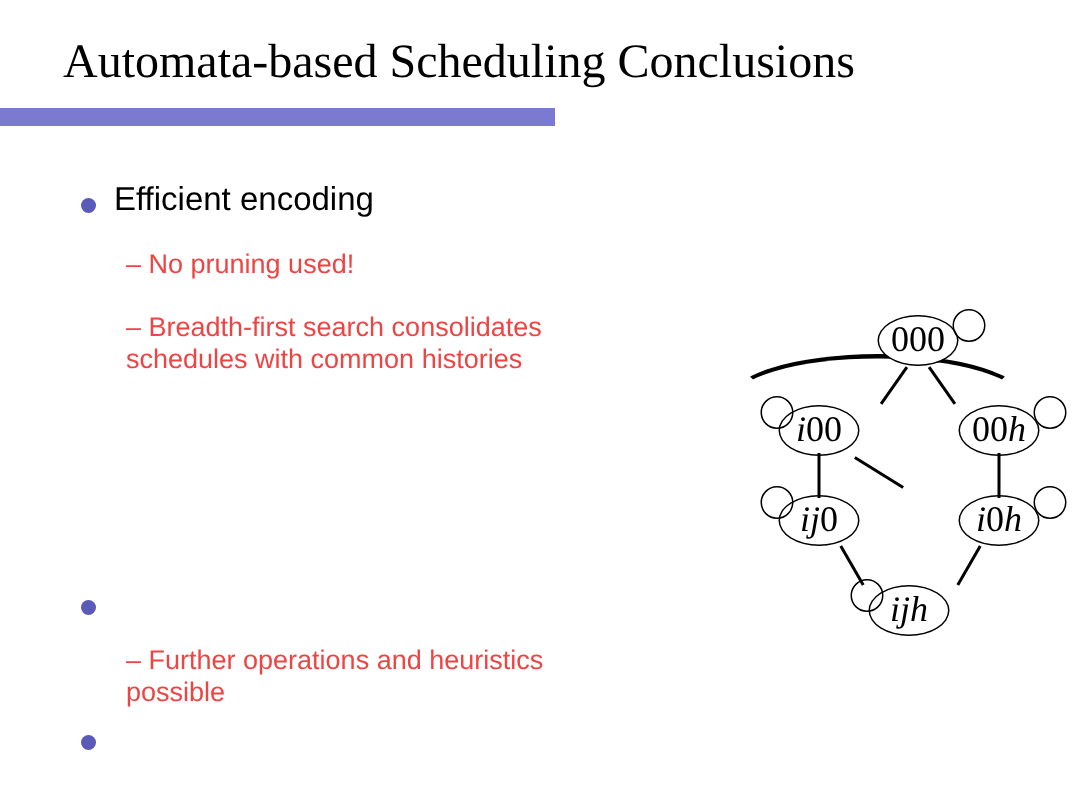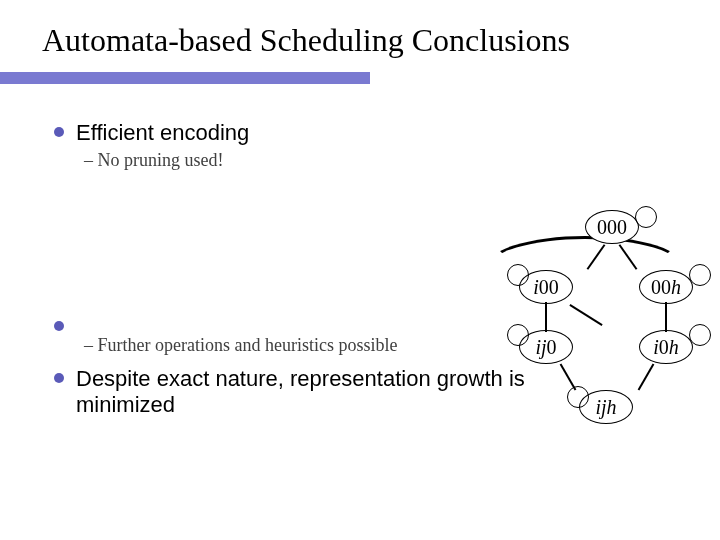--- a/index.html
+++ b/index.html
@@ -26,43 +26,42 @@
     background: #7a7ad1;
   }
   .content {
     position: absolute;
     left: 54px;
     top: 120px;
     width: 620px;
   }
   .bullet-row {
     display: flex;
-    align-items: flex-start;
+    align-items: center;
     gap: 12px;
   }
   .dot {
     width: 10px;
     height: 10px;
     background: #5a5ab8;
     border-radius: 50%;
     margin-top: 7px;
     flex: 0 0 auto;
   }
   .b1-text {
     font-size: 22px;
     color: #000;
   }
   .sub {
     font-size: 18px;
-    color: #404040;
+    color: #ef4444;
     margin-left: 30px;
-    margin-top: 4px;
+    margin-top: 20px;
     line-height: 1.2;
     max-width: 340px;
-    font-family: Liberation Serif, serif;
   }
   .b2 { margin-top: 142px; }
   .b3 { margin-top: 10px; }
   
   .diagram {
     position: absolute;
     right: 18px;
     top: 200px;
     width: 235px;
     height: 240px;
@@ -71,21 +70,21 @@
     position: absolute;
     width: 54px;
     height: 34px;
     border: 1.5px solid #000;
     border-radius: 50%;
     background: #fff;
     display: flex;
     align-items: center;
     justify-content: center;
     font-family: "Times New Roman", serif;
-    font-size: 20px;
+    font-size: 24px;
   }
   .node .it { font-style: italic; }
   .selfloop {
     position: absolute;
     width: 22px;
     height: 22px;
     border: 1.5px solid #000;
     border-radius: 50%;
   }
   
@@ -119,29 +118,29 @@
 <div class="title">Automata-based Scheduling Conclusions</div>
 <div class="rule"></div>
 
 <div class="content">
 
   <div class="bullet-row">
     <div class="dot"></div>
     <div class="b1-text">Efficient encoding</div>
   </div>
   <div class="sub">– <span>No pruning used!</span></div>
+  <div class="sub">– <span>Breadth-first search consolidates schedules with common histories</span></div>
 
   <div class="bullet-row b2">
     <div class="dot"></div>
   </div>
   <div class="sub">– <span>Further operations and heuristics possible</span></div>
 
   <div class="bullet-row b3">
     <div class="dot"></div>
-    <div class="b1-text" style="max-width:480px">Despite exact nature, representation growth is minimized</div>
   </div>
 
 </div>
 
 <div class="diagram">
 
   <div class="edge-arc" style="left:18px; top:36px; width:200px; height:64px; border-width:3px;"></div>
 
   <div class="node n000">
       <span>000</span>

